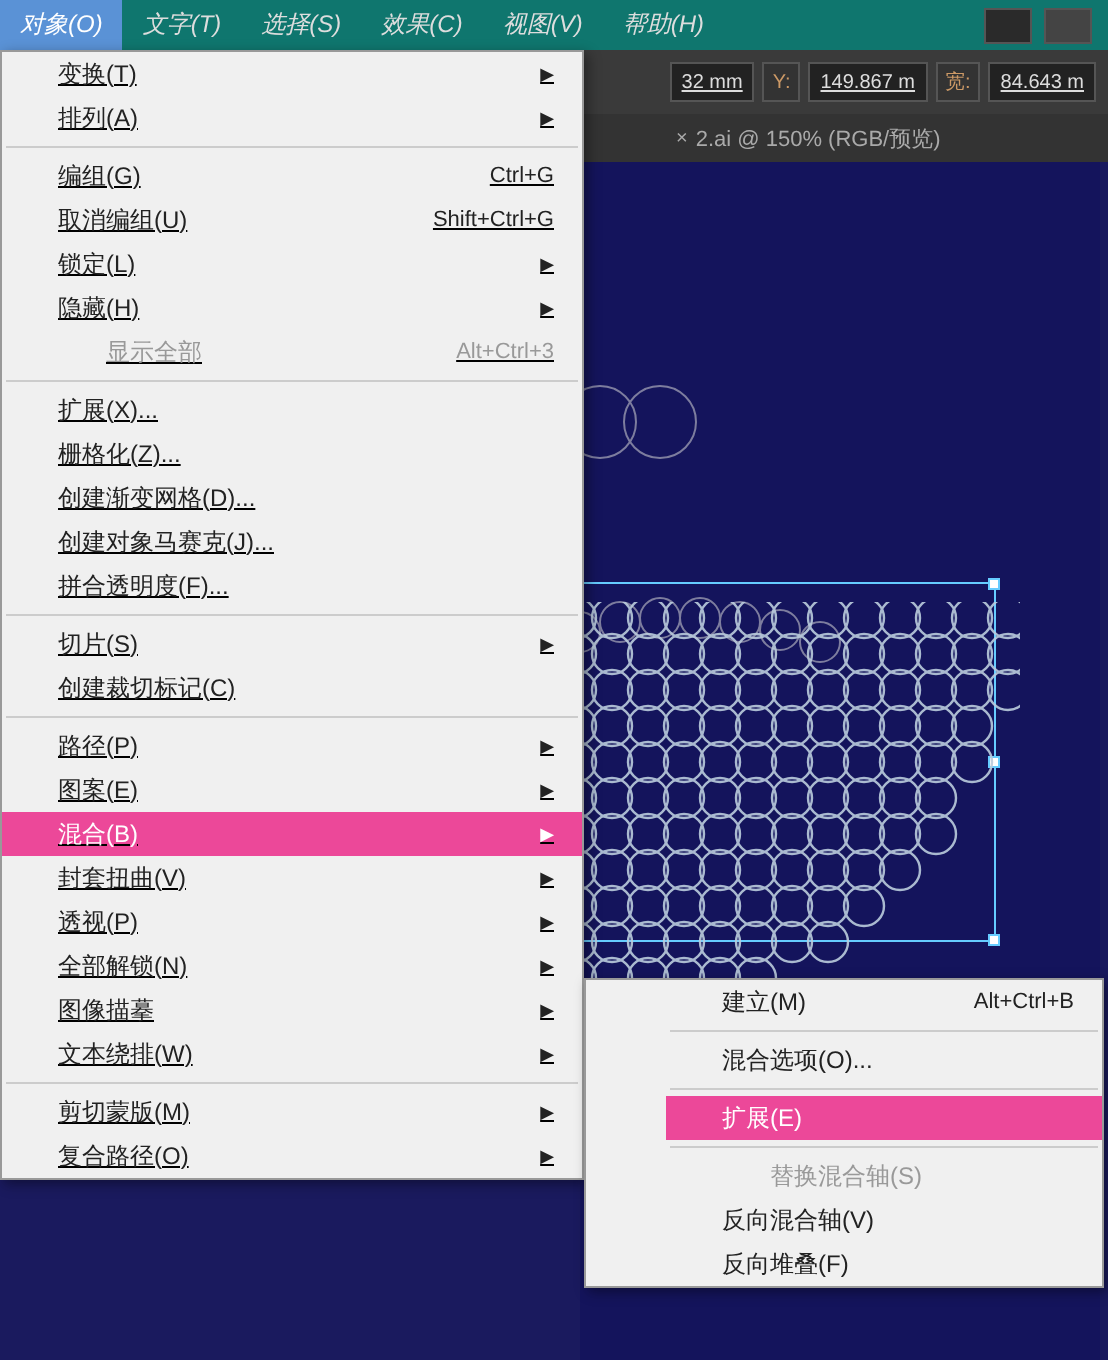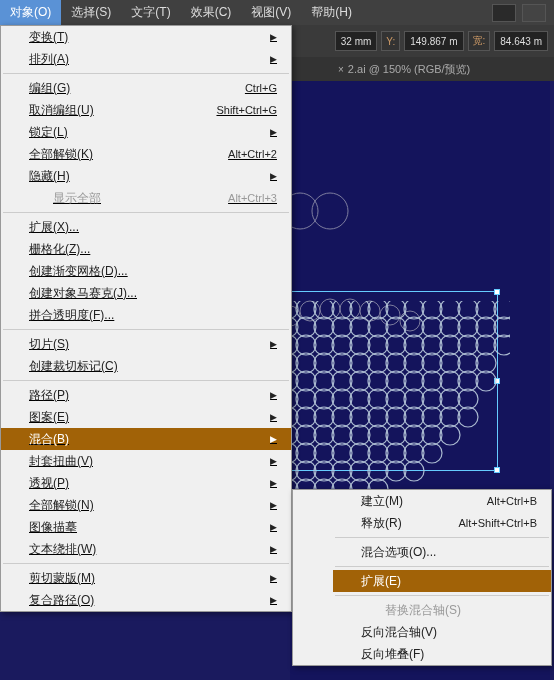--- a/index.html
+++ b/index.html
@@ -1,54 +1,54 @@
 <!DOCTYPE html>
 <html><head>
 <meta charset="utf-8">
 <style>
   * { box-sizing: border-box; margin: 0; padding: 0; font-family: "Microsoft YaHei", Arial, sans-serif; }
   body { width: 554px; height: 680px; background: #1a1a5e; overflow: hidden; position: relative; }
   
-  .menubar { display: flex; background: #404040; height: 25px; align-items: center; position: relative; z-index: 10; }
+  .menubar { display: flex; background: #0f766e; height: 25px; align-items: center; position: relative; z-index: 10; font-style: italic; }
   .menu-top { color: #ddd; font-size: 12px; padding: 5px 10px; cursor: default; }
   .menu-top.active { background: #5a92d6; color: #fff; }
   .menubar-icons { margin-left: auto; display: flex; gap: 6px; padding-right: 8px; }
   .mb-icon { width: 24px; height: 18px; background: #444; border: 1px solid #555; }
   .mb-icon.dark { background: #2a2a2a; }
   
   .toolbar { background: #3a3a3a; height: 32px; display: flex; align-items: center; padding: 0 6px; gap: 4px; position: absolute; top: 25px; left: 0; right: 0; }
-  .tb-val { background: #222; color: #ddd; font-size: 10px; padding: 3px 5px; border: 1px solid #555; height: 20px; display: inline-flex; align-items: center; }
+  .tb-val { background: #222; color: #ddd; font-size: 10px; padding: 3px 5px; border: 1px solid #555; height: 20px; display: inline-flex; align-items: center; text-decoration: underline; }
   .tb-lab { color: #c96; font-size: 10px; background: #333; padding: 2px 4px; border: 1px solid #555; height: 20px; display: inline-flex; align-items: center; }
   
   .tabbar { position: absolute; top: 57px; left: 0; right: 0; height: 24px; background: #333; display: flex; align-items: center; }
   .tab { color: #aaa; font-size: 11px; padding: 4px 8px; display: flex; align-items: center; gap: 4px; }
   .tab .x { font-size: 10px; }
   
   .menu { position: absolute; background: #f0f0f0; border: 1px solid #999; box-shadow: 2px 2px 6px rgba(0,0,0,0.4); z-index: 20; }
   .menu1 { top: 25px; left: 0; width: 292px; text-decoration: underline; }
   .mi { display: flex; align-items: center; font-size: 12px; color: #222; padding: 2px 14px 2px 28px; height: 22px; position: relative; }
   .mi.dis { color: #999; margin-left: 24px; }
-  .mi.hov { background: #a16207; color: #fff; }
+  .mi.hov { background: #ec4899; color: #fff; }
   .mi .sc { margin-left: auto; font-size: 11px; }
   .mi .arr { margin-left: auto; font-size: 9px; }
   .sep { height: 1px; background: #ccc; margin: 3px 2px; }
   
   .menu2 { top: 489px; left: 292px; width: 260px; padding-left: 40px; }
   
   .canvas { position: absolute; top: 81px; left: 290px; right: 4px; bottom: 0; background: #14145c; }
   .sel { position: absolute; border: 1px solid #6cf; }
   .handle { position: absolute; width: 6px; height: 6px; background: #fff; border: 1px solid #6cf; }
 </style>
 </head>
 <body>
 
 <div class="menubar">
   <div class="menu-top active">对象(O)</div>
+  <div class="menu-top">文字(T)</div>
   <div class="menu-top">选择(S)</div>
-  <div class="menu-top">文字(T)</div>
   <div class="menu-top">效果(C)</div>
   <div class="menu-top">视图(V)</div>
   <div class="menu-top">帮助(H)</div>
   <div class="menubar-icons">
     <div class="mb-icon dark"></div>
     <div class="mb-icon"></div>
   </div>
 </div>
 
 <div class="toolbar">
@@ -242,24 +242,20 @@
     </div>
   <div class="mi">
       <span>取消编组(U)</span>
       <span class="sc">Shift+Ctrl+G</span>
     </div>
   <div class="mi">
       <span>锁定(L)</span>
       <span class="arr">▶</span>
     </div>
   <div class="mi">
-      <span>全部解锁(K)</span>
-      <span class="sc">Alt+Ctrl+2</span>
-    </div>
-  <div class="mi">
       <span>隐藏(H)</span>
       <span class="arr">▶</span>
     </div>
   <div class="mi dis">
       <span>显示全部</span>
       <span class="sc">Alt+Ctrl+3</span>
     </div>
   <div class="sep"></div>
   <div class="mi">
       <span>扩展(X)...</span>
@@ -326,24 +322,20 @@
       <span>复合路径(O)</span>
       <span class="arr">▶</span>
     </div>
 </div>
 
 <div class="menu menu2">
   <div class="mi">
       <span>建立(M)</span>
       <span class="sc">Alt+Ctrl+B</span>
     </div>
-  <div class="mi">
-      <span>释放(R)</span>
-      <span class="sc">Alt+Shift+Ctrl+B</span>
-    </div>
   <div class="sep"></div>
   <div class="mi">
       <span>混合选项(O)...</span>
     </div>
   <div class="sep"></div>
   <div class="mi hov">
       <span>扩展(E)</span>
     </div>
   <div class="sep"></div>
   <div class="mi dis">

